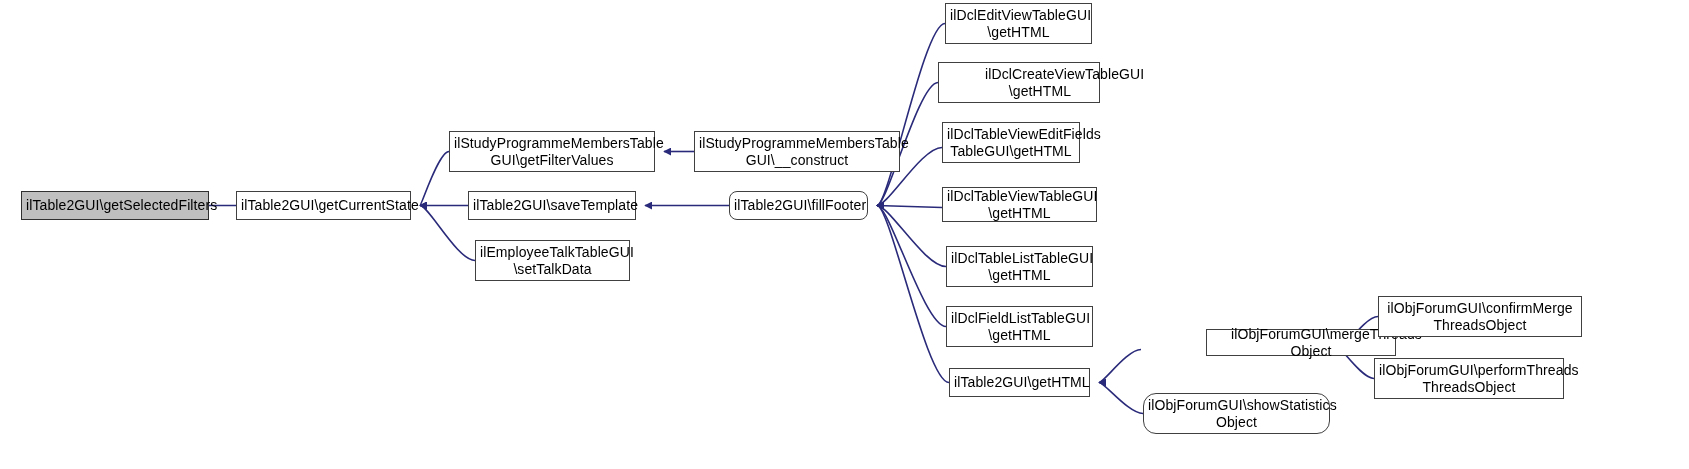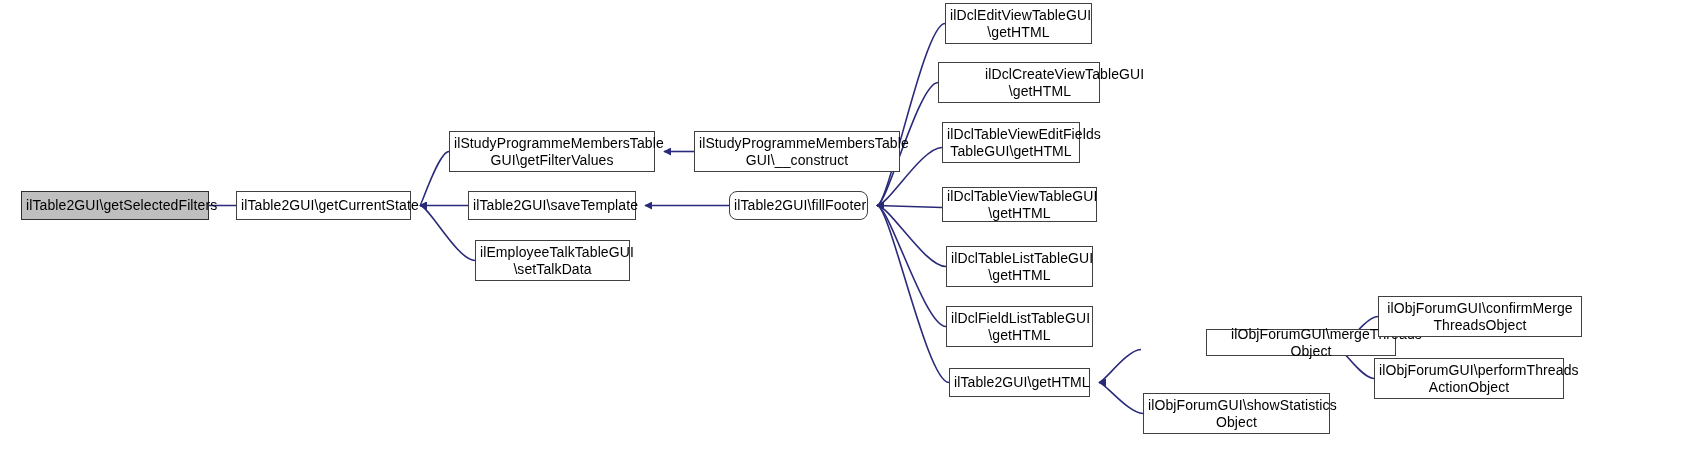--- a/index.html
+++ b/index.html
@@ -99,20 +99,20 @@
 TableGUI\getHTML</span></div>
       <div class="node" style="left: 942px; top: 187px; width: 155px; height: 35px;"><span class="node-label">ilDclTableViewTableGUI
 \getHTML</span></div>
       <div class="node" style="left: 946px; top: 246px; width: 147px; height: 41px;"><span class="node-label">ilDclTableListTableGUI
 \getHTML</span></div>
       <div class="node" style="left: 946px; top: 306px; width: 147px; height: 41px;"><span class="node-label">ilDclFieldListTableGUI
 \getHTML</span></div>
       <div class="node" style="left: 949px; top: 368px; width: 141px; height: 29px;"><span class="node-label">ilTable2GUI\getHTML</span></div>
       <div class="node" style="left: 1206px; top: 329px; width: 190px; height: 27px; padding-left: 20px;"><span class="node-label">ilObjForumGUI\mergeThreads
 Object</span></div>
-      <div class="node" style="left: 1143px; top: 393px; width: 187px; height: 41px;"><span class="node-label">ilObjForumGUI\showStatistics
+      <div class="node" style="left: 1143px; top: 393px; width: 187px; height: 41px; border-radius: 13px;"><span class="node-label">ilObjForumGUI\showStatistics
 Object</span></div>
       <div class="node" style="left: 1378px; top: 296px; width: 204px; height: 41px;"><span class="node-label">ilObjForumGUI\confirmMerge
 ThreadsObject</span></div>
       <div class="node" style="left: 1374px; top: 358px; width: 190px; height: 41px;"><span class="node-label">ilObjForumGUI\performThreads
-ActionObject</span></div>
+ThreadsObject</span></div>
     </div>
 </div>
 
 </body></html>

